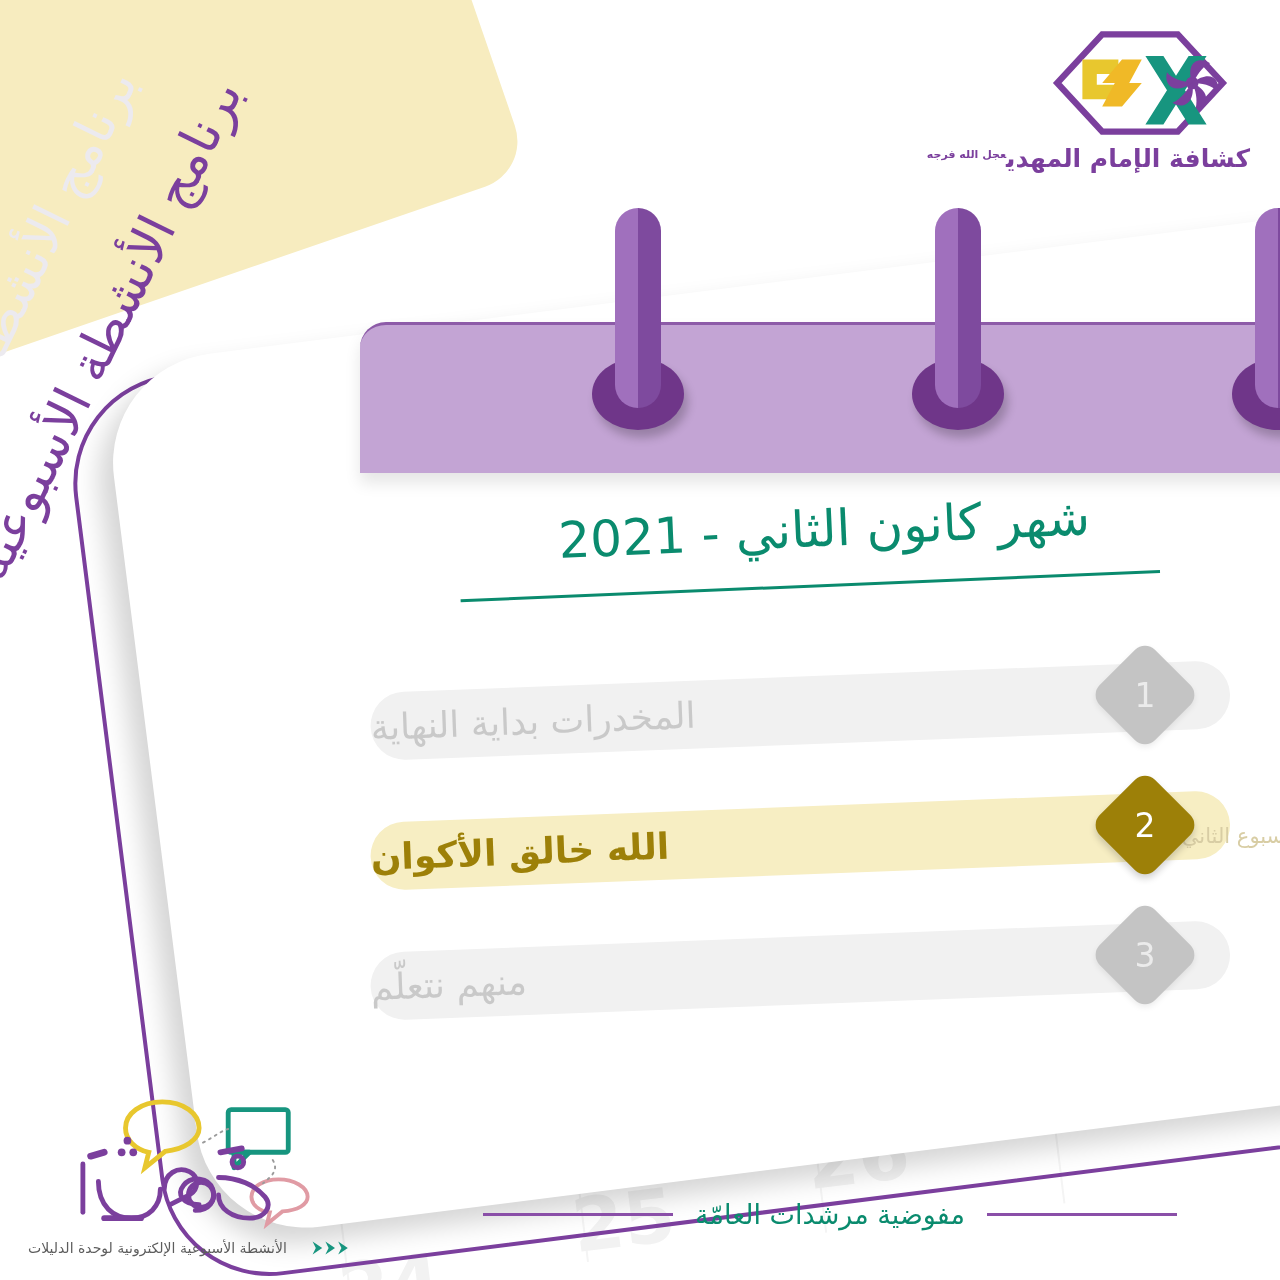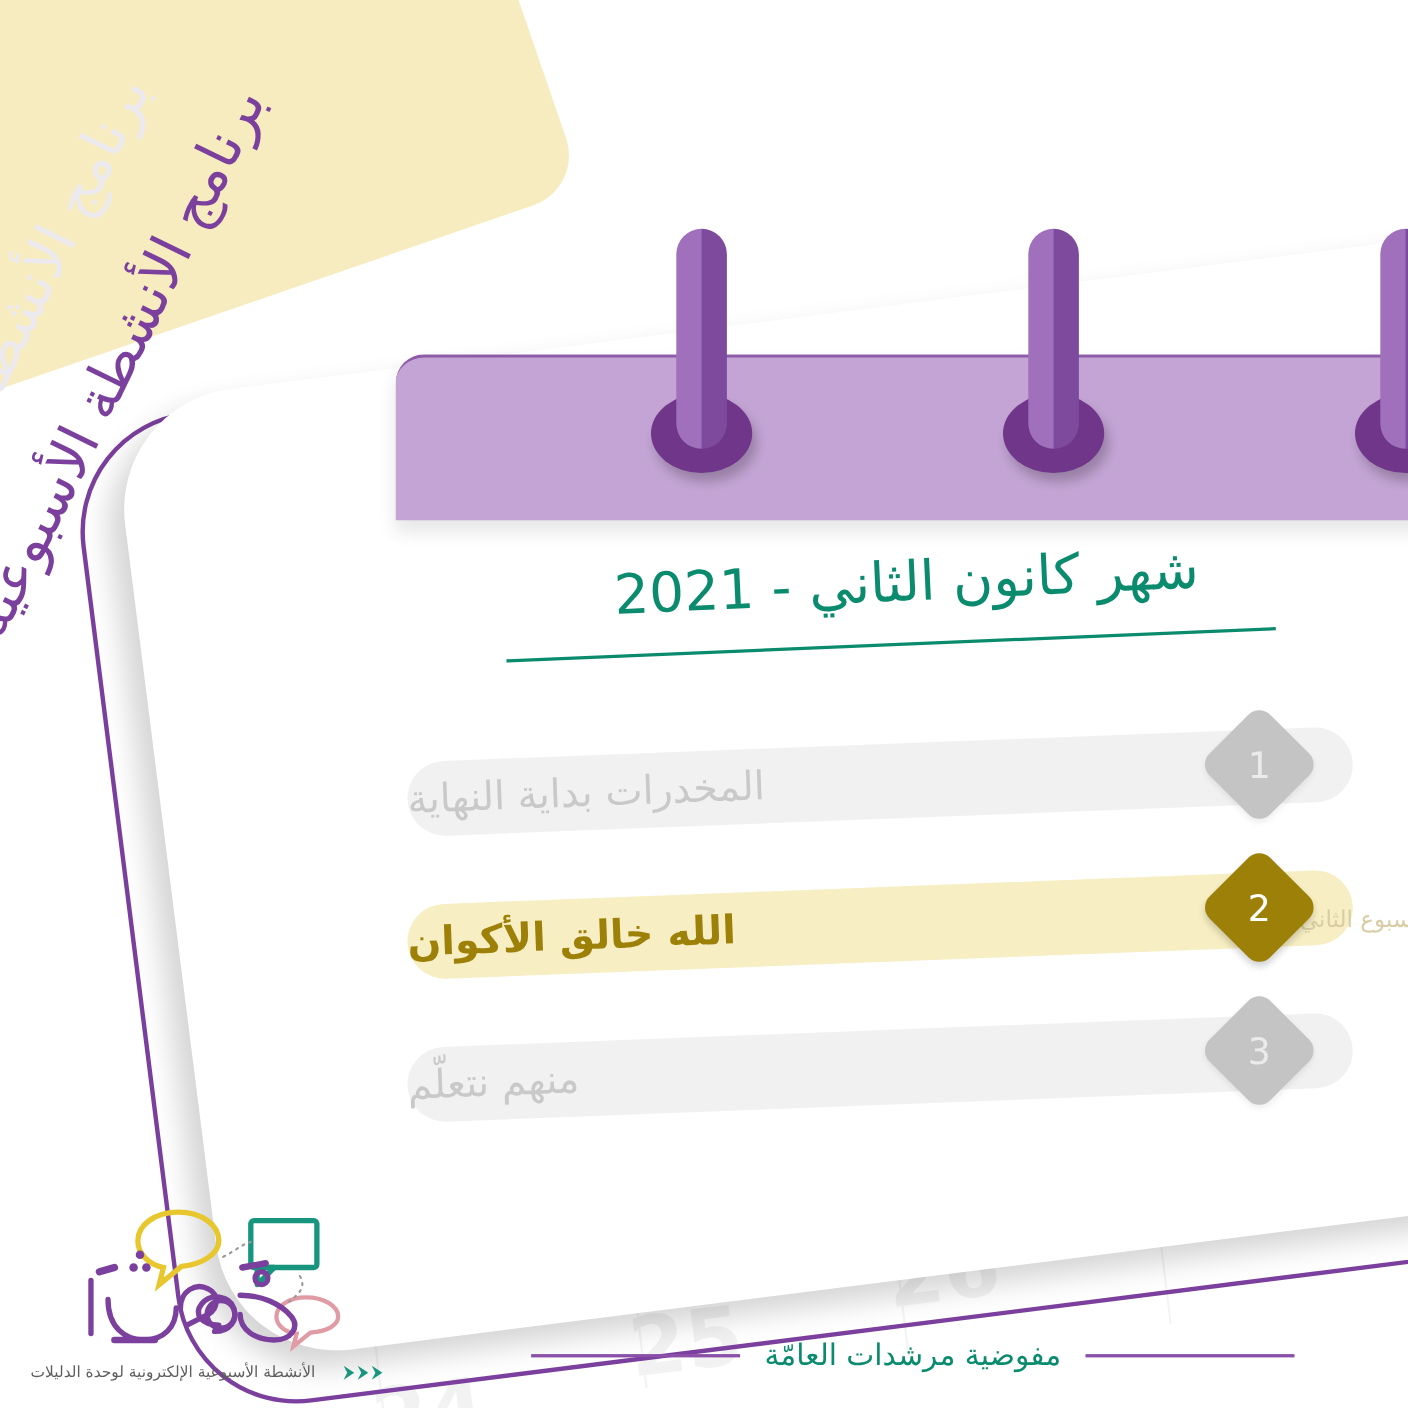--- a/index.html
+++ b/index.html
@@ -160,21 +160,21 @@
   .bl-logo{position:absolute;left:28px;bottom:22px;width:330px;z-index:25;}
   .bl-mark{width:310px;height:150px;display:block;}
   .bl-sub{
     display:flex;align-items:center;gap:24px;margin-top:2px;direction:rtl;
     justify-content:flex-start;padding-right:4px;
   }
   .bl-sub-text{color:#5d5d5d;font-size:14px;white-space:nowrap;direction:rtl;}
 
   
   .footer{
-    position:absolute;left:0;right:0;bottom:26px;height:44px;z-index:25;
+    position:absolute;left:0;right:0;bottom:44px;height:44px;z-index:25;
     display:flex;align-items:center;justify-content:center;gap:22px;
     padding-left:380px;box-sizing:border-box;direction:rtl;
   }
   .footer .line{height:3px;background:#8a4fa8;}
   .footer .line.r{width:190px;}
   .footer .line.l{width:190px;}
   .footer-text{color:#0a8b6e;font-size:27px;white-space:nowrap;direction:rtl;}
 </style>
 </head>
 <body>
@@ -284,20 +284,39 @@
         <div class="diamond">
           <span>3</span>
         </div>
       </div>
 
     </div>
 
     <div class="side-ghost">برنامج الأنشطة الأسبوعية</div>
     <div class="side-solid">برنامج الأنشطة الأسبوعية</div>
 
+    <div class="brand">
+      <svg class="brand-mark" viewBox="0 0 200 120">
+        <path d="M58 6 L142 6 L192 60 L142 114 L58 114 L8 60 Z" fill="none" stroke="#7b3f9d" stroke-width="7"></path>
+        <path d="M36 34 h40 v16 h-24 v12 h24 v16 h-40 z" fill="#e8c72e"></path>
+        <path d="M80 34 h22 l-14 26 h14 l-22 26 h-22 l14 -26 h-14 z" fill="#f0b927"></path>
+        <path d="M106 30 l20 0 l14 22 l14 -22 l20 0 l-24 38 l24 38 l-20 0 l-14 -22 l-14 22 l-20 0 l24 -38 z" fill="#17957f"></path>
+        <g fill="#7b3f9d" transform="translate(158,60)">
+          <circle cx="0" cy="0" r="7"></circle>
+          <path d="M0 0 C-8 -24 8 -30 20 -22 C10 -18 6 -8 0 0 Z"></path>
+          <path d="M0 0 C20 -16 32 -4 28 10 C22 2 10 0 0 0 Z"></path>
+          <path d="M0 0 C22 10 18 26 4 28 C6 18 4 8 0 0 Z"></path>
+          <path d="M0 0 C4 22 -10 30 -22 22 C-12 18 -6 8 0 0 Z"></path>
+          <path d="M0 0 C-20 14 -32 2 -28 -12 C-22 -4 -10 -2 0 0 Z"></path>
+        </g>
+      </svg>
+      <div class="brand-name">
+        <span>كشافة الإمام المهدي</span><span class="honorific">عجل الله فرجه</span>
+      </div>
+    </div>
 
     <div class="bl-logo">
       <svg class="bl-mark" viewBox="0 0 320 150">
 
         <path d="M118 14 C96 14 80 26 80 41 C80 53 90 63 104 66 L100 82 L121 65 C141 63 156 53 156 41 C156 26 140 14 118 14 Z" fill="none" stroke="#e8c72e" stroke-width="5"></path>
 
         <rect x="186" y="22" width="62" height="44" rx="3" fill="none" stroke="#17957f" stroke-width="5"></rect>
         <path d="M192 66 L192 82 L208 66 Z" fill="none" stroke="#17957f" stroke-width="5" stroke-linejoin="round"></path>
 
         <path d="M238 94 C222 94 210 102 210 112 C210 120 218 127 229 128 L226 140 L242 127 C258 126 268 120 268 112 C268 102 254 94 238 94 Z" fill="none" stroke="#e09ba4" stroke-width="4"></path>

